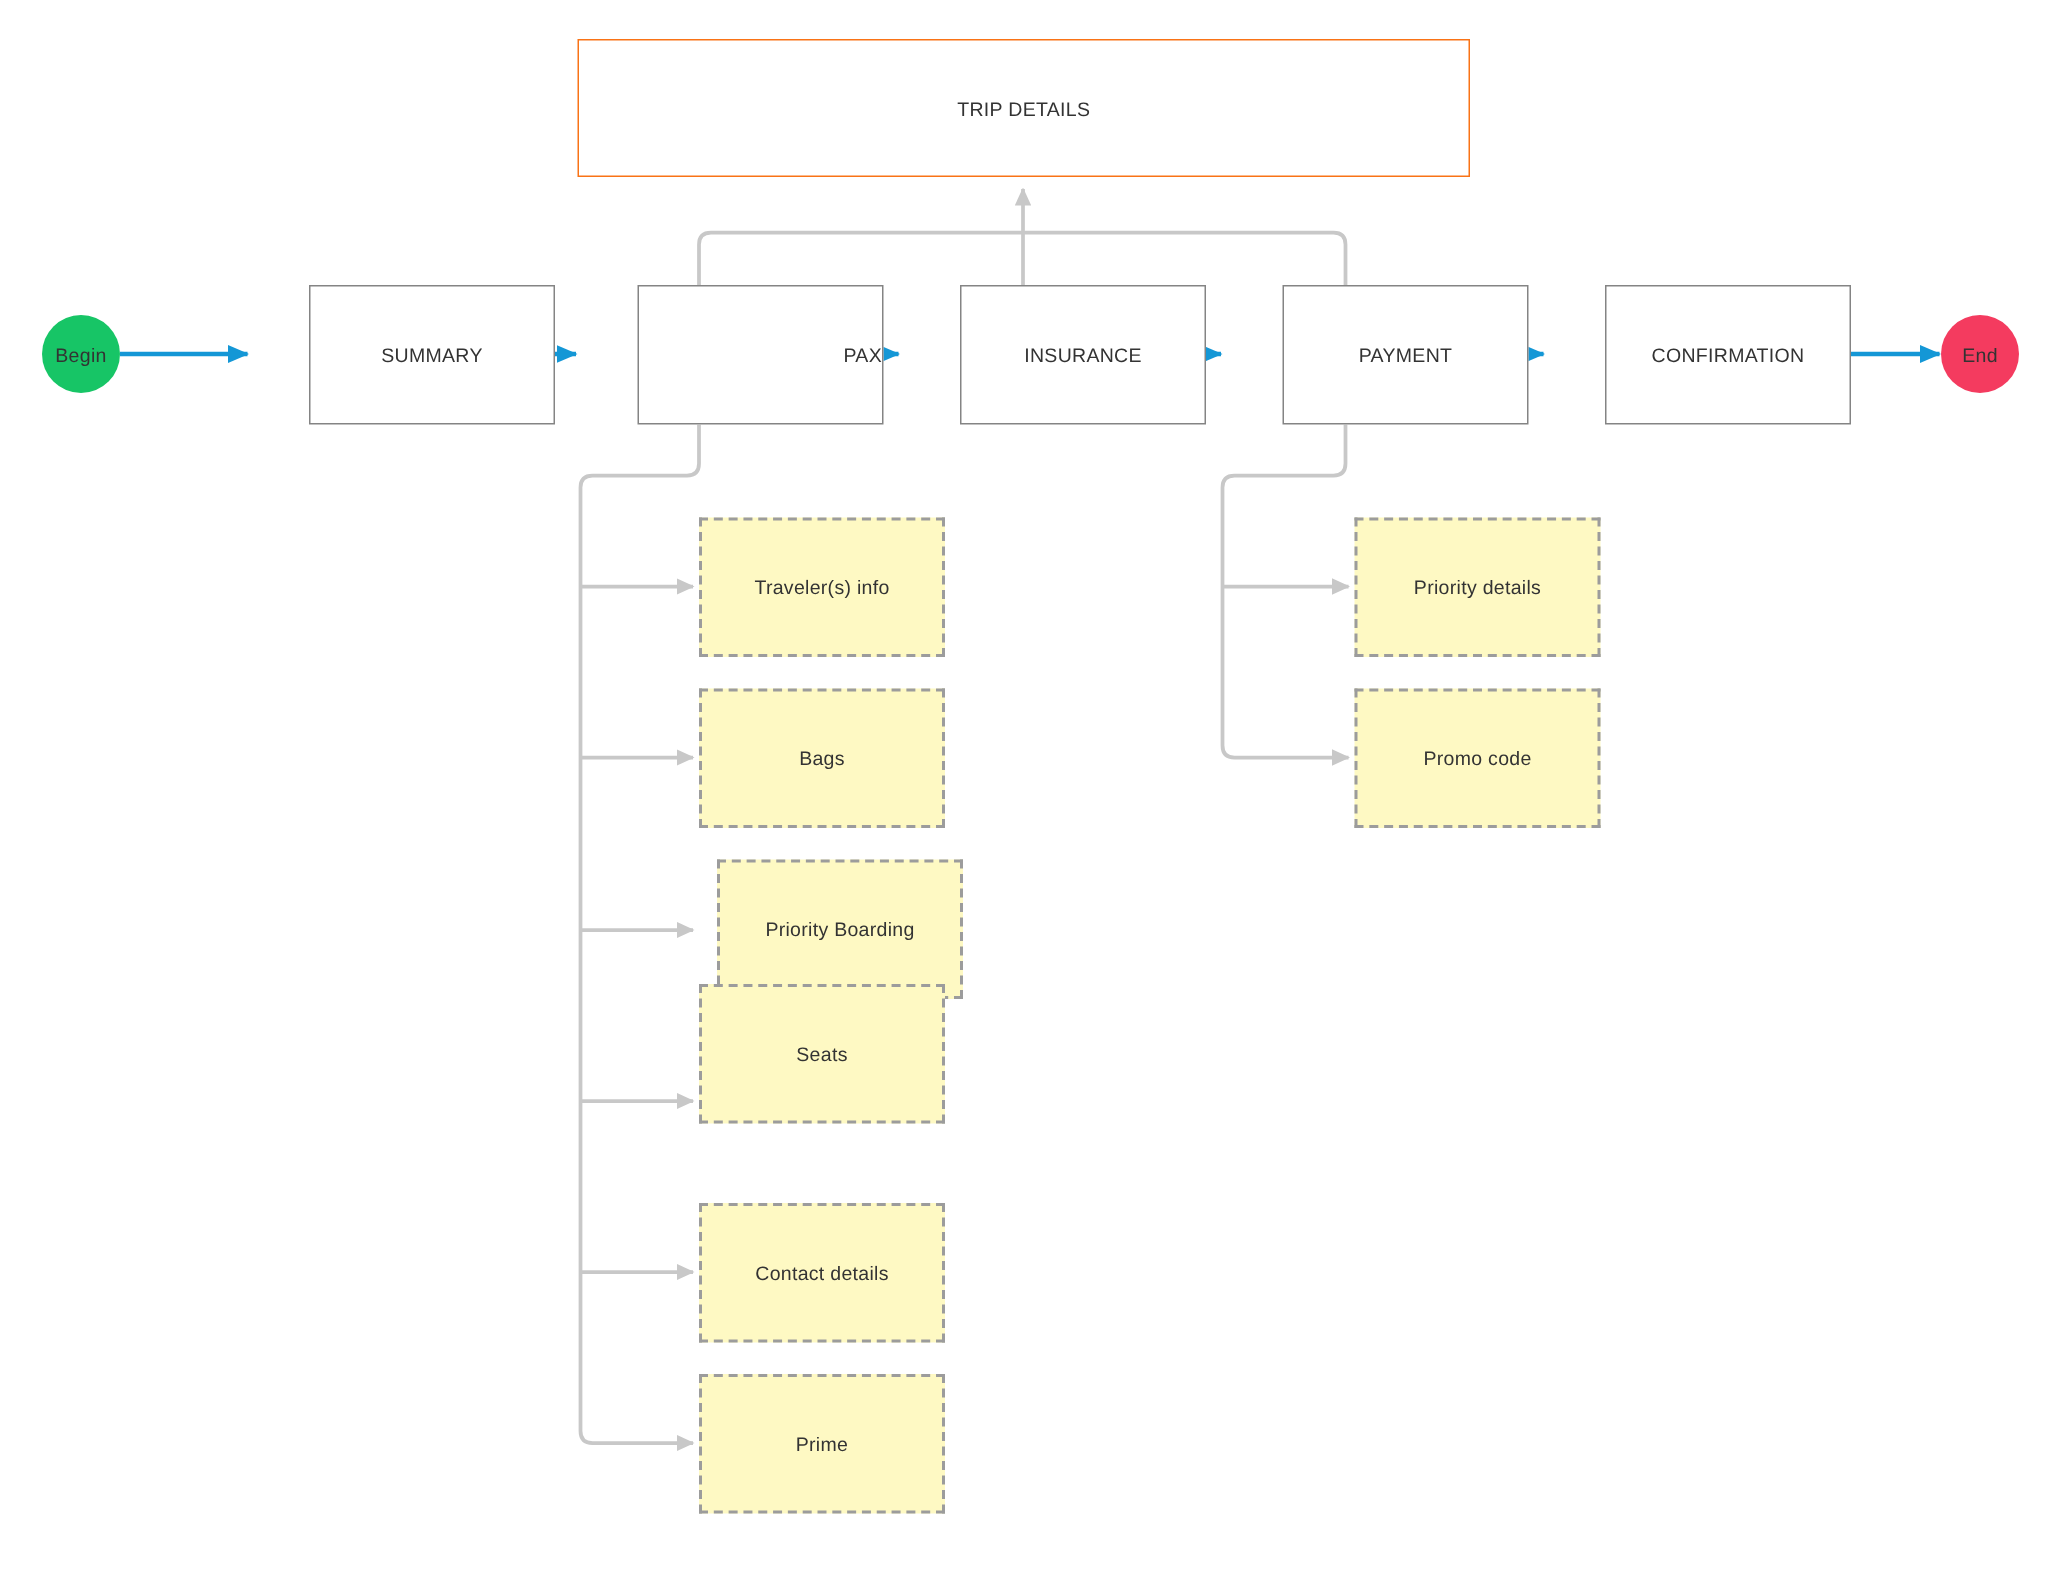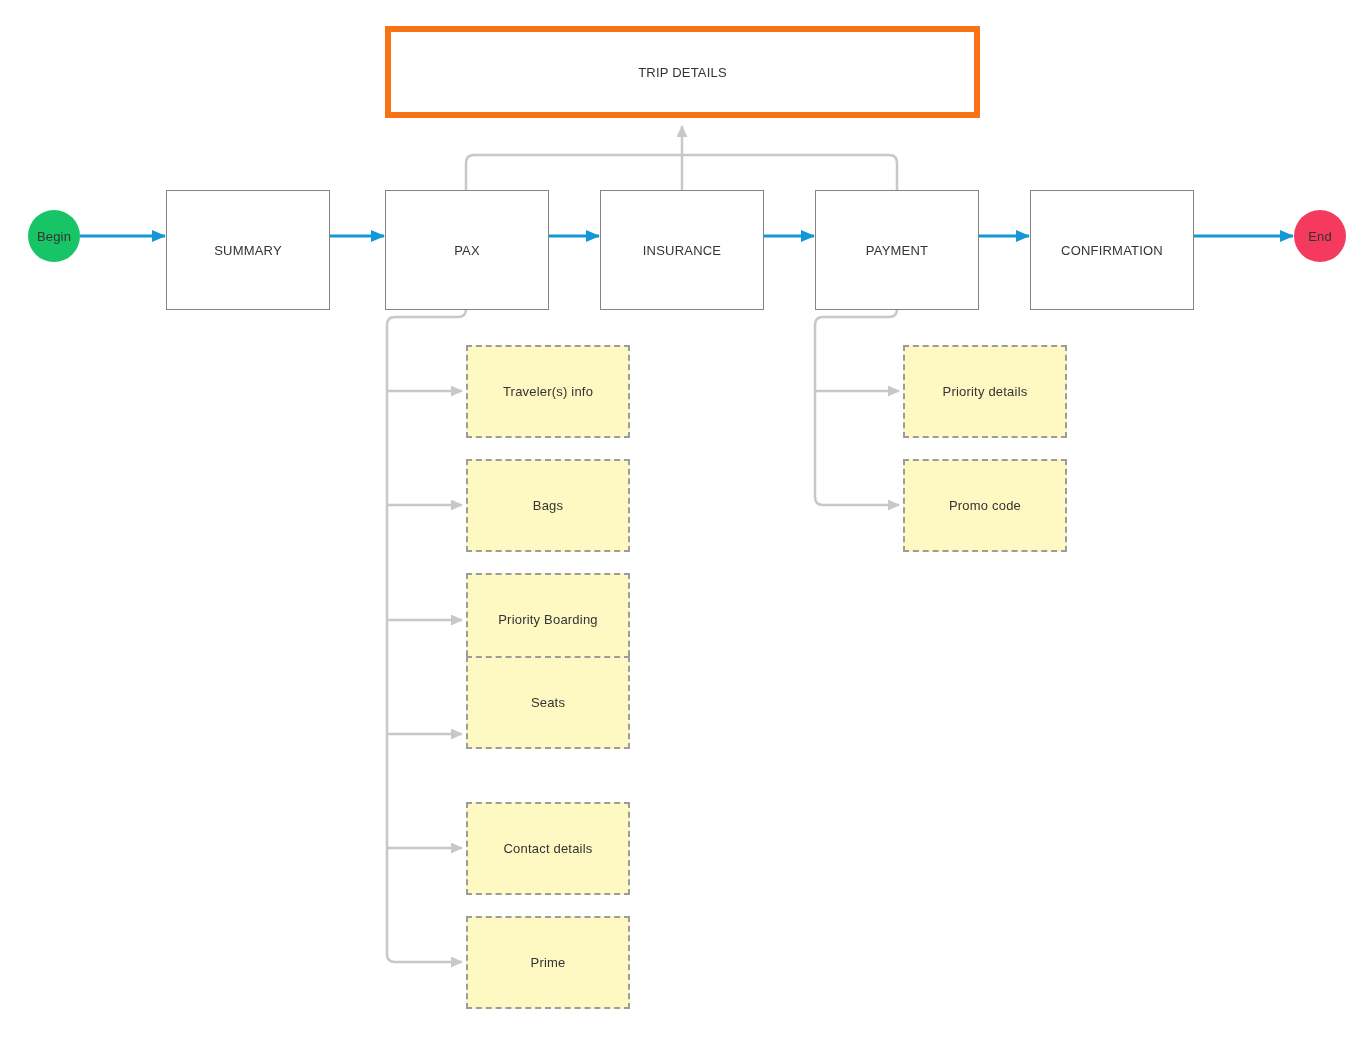--- a/index.html
+++ b/index.html
@@ -27,31 +27,32 @@
     align-items: center;
     justify-content: center;
     box-sizing: border-box;
     text-align: center;
     color: #333333;
     font-size: 13px;
     letter-spacing: 0.2px;
   }
   .step-box {
     width: 164px;
-    height: 120px;
+    height: 93px;
     background: #ffffff;
     border: 1px solid #848484;
+    margin-left: 40px;
   }
   .title-box {
     left: 385px;
     top: 26px;
     width: 595px;
     height: 92px;
     background: #ffffff;
-    border: 6px solid #f97316;
+    border: 1px solid #f97316;
   }
   .sub-box {
     width: 164px;
     height: 93px;
     background: #fef9c3;
     border: 2px dashed #9c9c9c;
   }
   .terminal {
     width: 52px;
     height: 52px;
@@ -109,40 +110,40 @@
     <span class="node-label">End</span>
   </div>
 
   <div class="node title-box">
     <span class="node-label">TRIP DETAILS</span>
   </div>
 
   <div class="node step-box" style="left:166px; top:190px;">
     <span class="node-label">SUMMARY</span>
   </div>
-  <div class="node step-box" style="left:385px; top:190px;">
+  <div class="node step-box" style="left:385px; top:190px;justify-content:flex-end;">
     <span class="node-label">PAX</span>
   </div>
   <div class="node step-box" style="left:600px; top:190px;">
     <span class="node-label">INSURANCE</span>
   </div>
   <div class="node step-box" style="left:815px; top:190px;">
     <span class="node-label">PAYMENT</span>
   </div>
   <div class="node step-box" style="left:1030px; top:190px;">
     <span class="node-label">CONFIRMATION</span>
   </div>
 
   <div class="node sub-box" style="left:466px; top:345px;">
     <span class="node-label">Traveler(s) info</span>
   </div>
   <div class="node sub-box" style="left:466px; top:459px;justify-content:center;">
     <span class="node-label">Bags</span>
   </div>
-  <div class="node sub-box" style="left:466px; top:573px;">
+  <div class="node sub-box" style="left:478px; top:573px;">
     <span class="node-label">Priority Boarding</span>
   </div>
   <div class="node sub-box" style="left:466px; top:656px;text-align:center;">
     <span class="node-label">Seats</span>
   </div>
   <div class="node sub-box" style="left:466px; top:802px;">
     <span class="node-label">Contact details</span>
   </div>
   <div class="node sub-box" style="left:466px; top:916px;">
     <span class="node-label">Prime</span>

